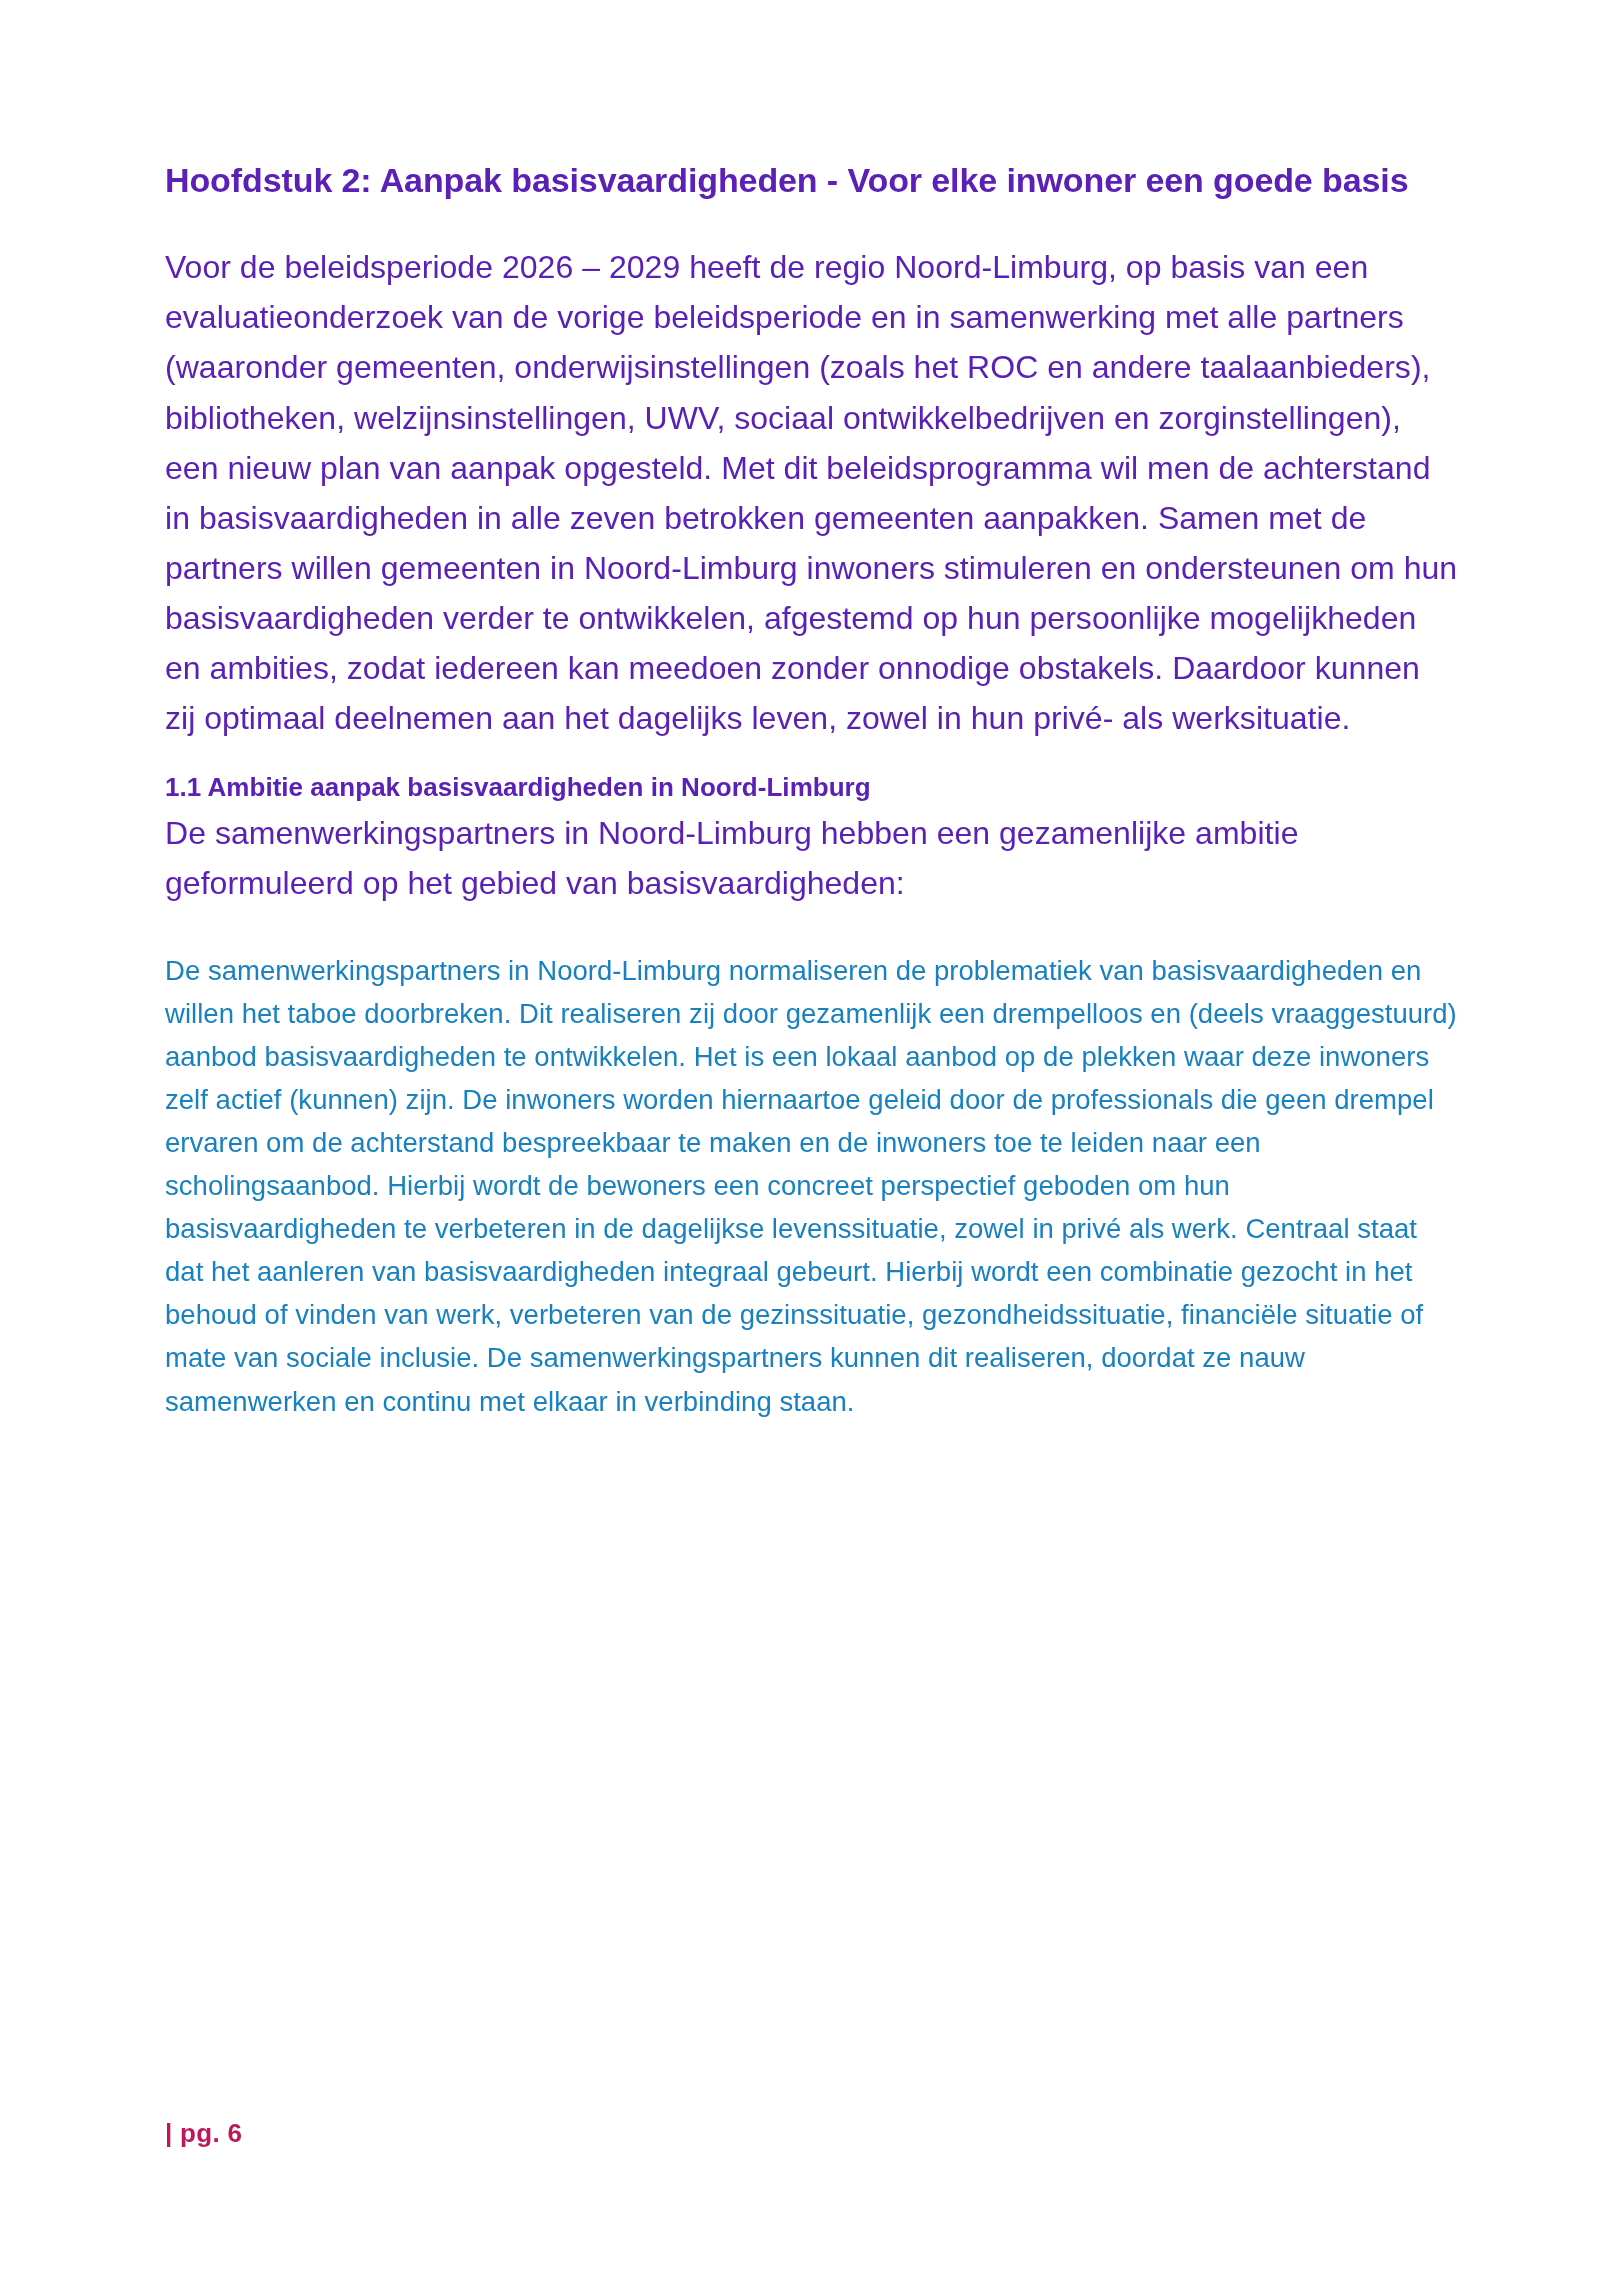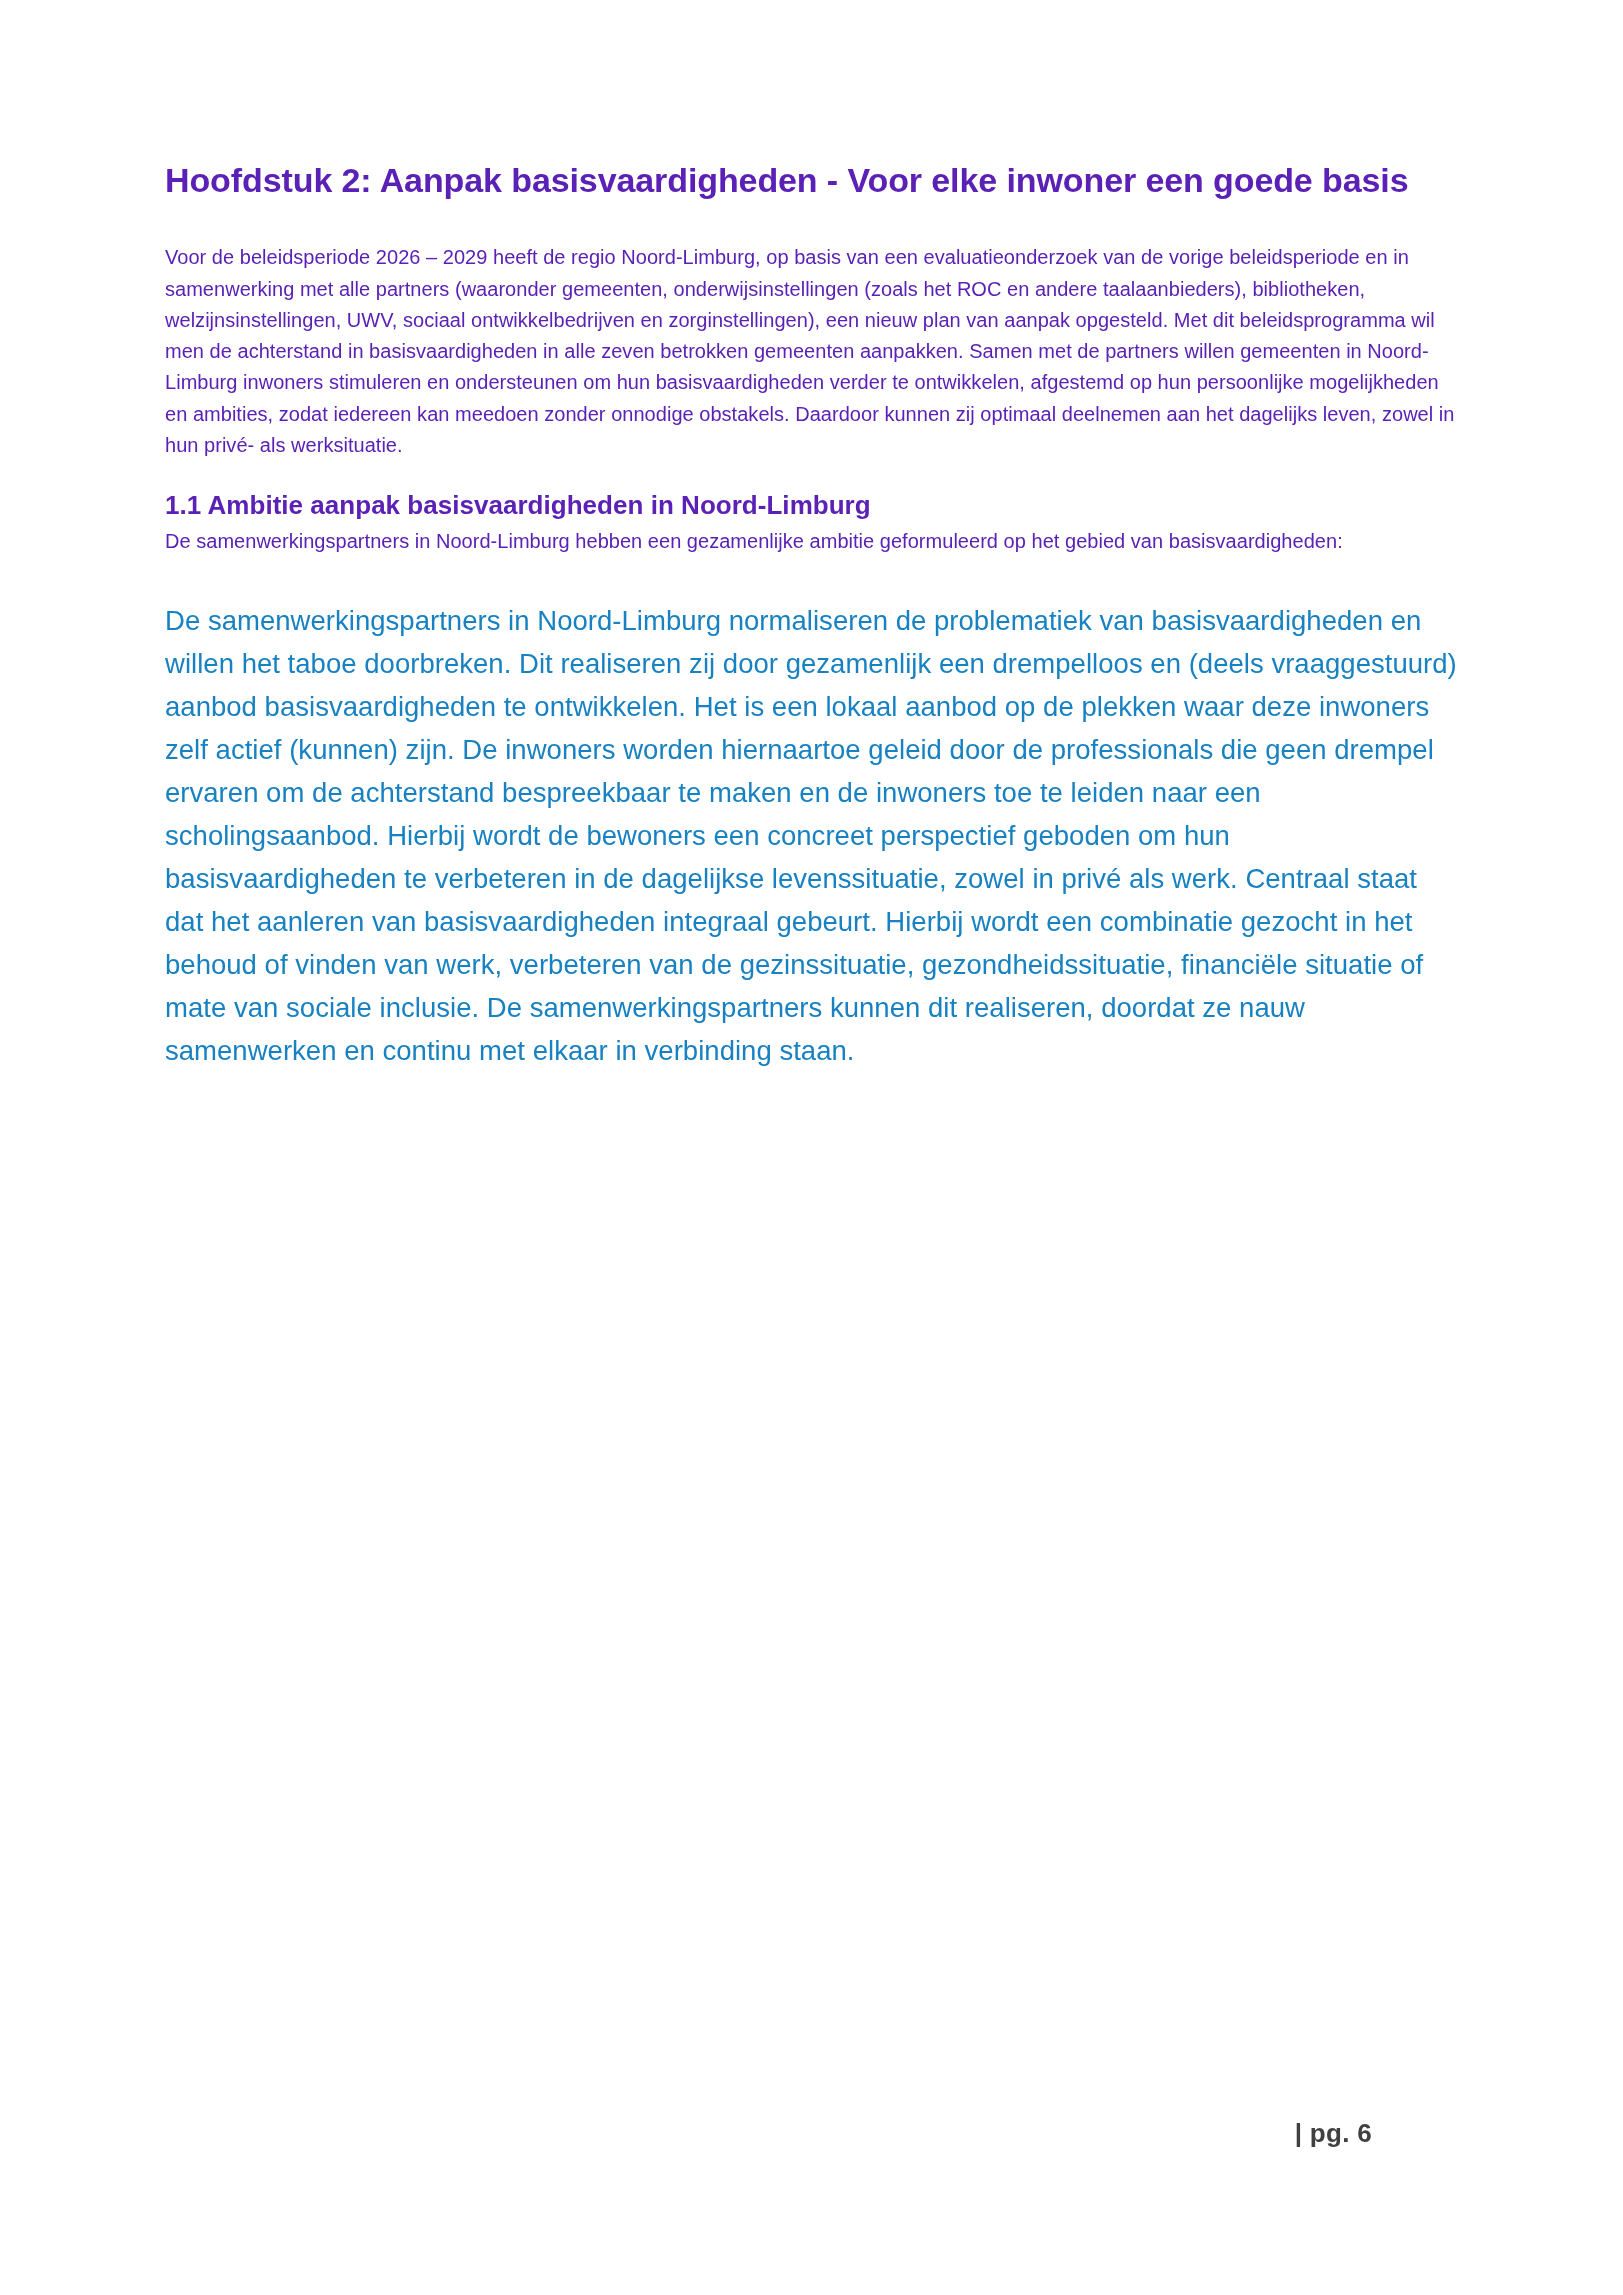--- a/index.html
+++ b/index.html
@@ -28,21 +28,21 @@
   .doc-heading {
     font-size: 34px;
     font-weight: 700;
     color: #5b21b6;
     line-height: 1.42;
     letter-spacing: -0.1px;
     margin: 0 0 38px 0;
     max-width: 1263px;
   }
   .body-par {
-    font-size: 20px;
+    font-size: 32px;
     font-weight: 400;
     color: #5b21b6;
     line-height: 1.565;
     margin: 0 0 26px 0;
     letter-spacing: 0.03px;
   }
   .section-heading {
     font-size: 26px;
     font-weight: 700;
     color: #5b21b6;
@@ -60,24 +60,24 @@
     color: #1781c2;
     line-height: 1.565;
     margin: 0;
     letter-spacing: 0.03px;
   }
   .footer {
     position: absolute;
     left: 165px;
     right: 152px;
     top: 2118px;
-    text-align: right;
+    text-align: left;
     font-size: 26px;
     font-weight: 700;
-    color: #404040;
+    color: #be185d;
     letter-spacing: 0.3px;
   }
 </style>
 </head>
 <body>
 
 <div class="page">
 
   <div class="content">
 

